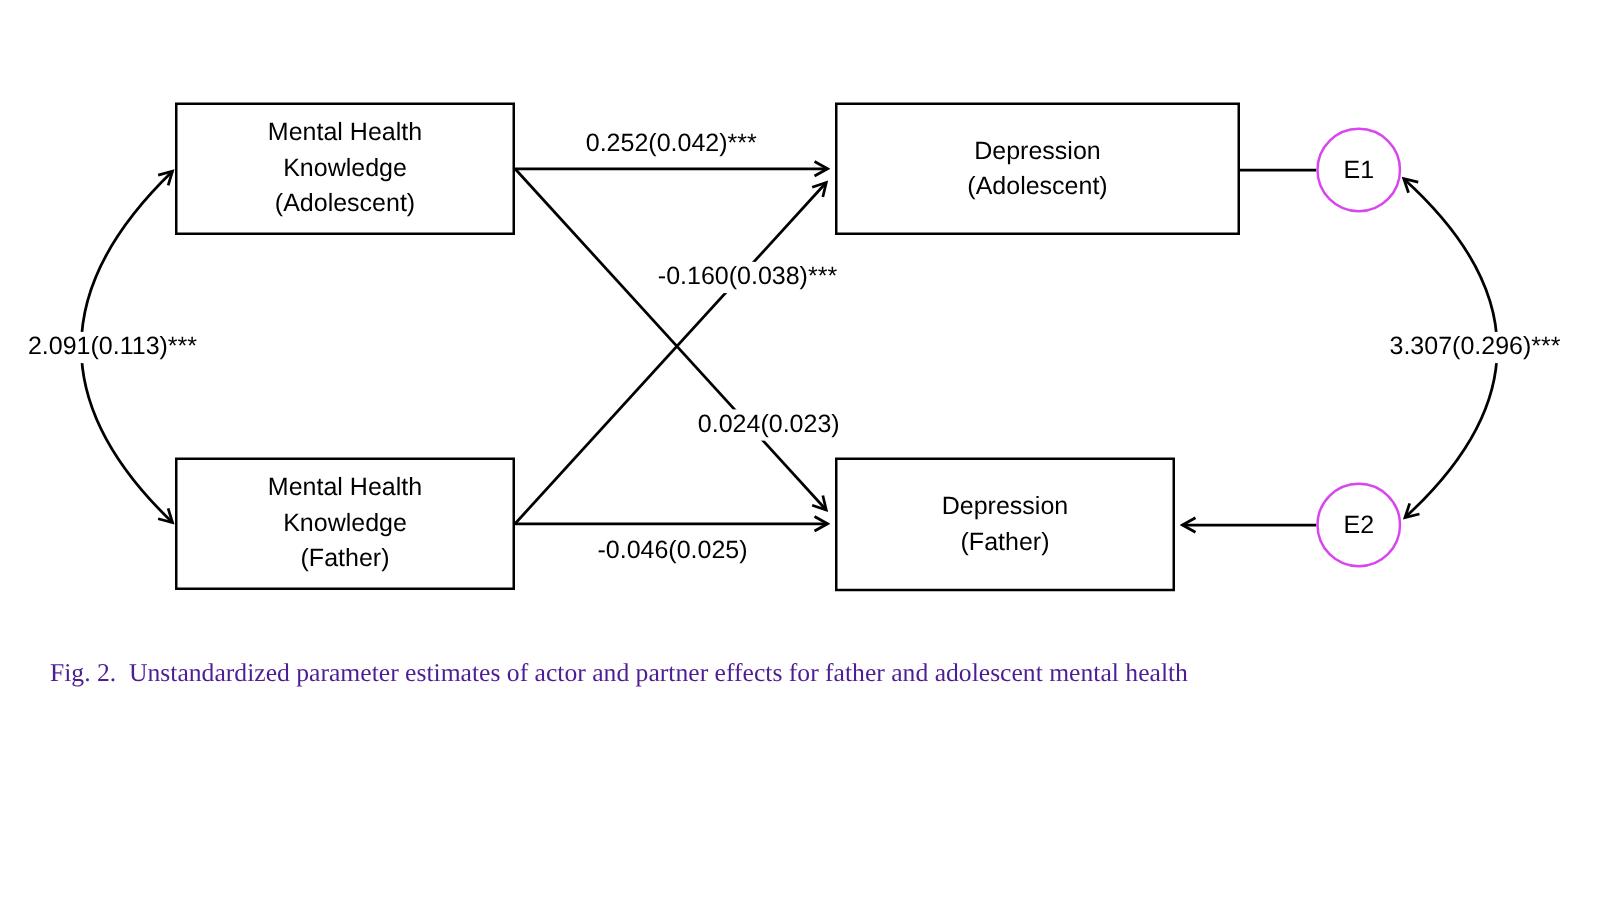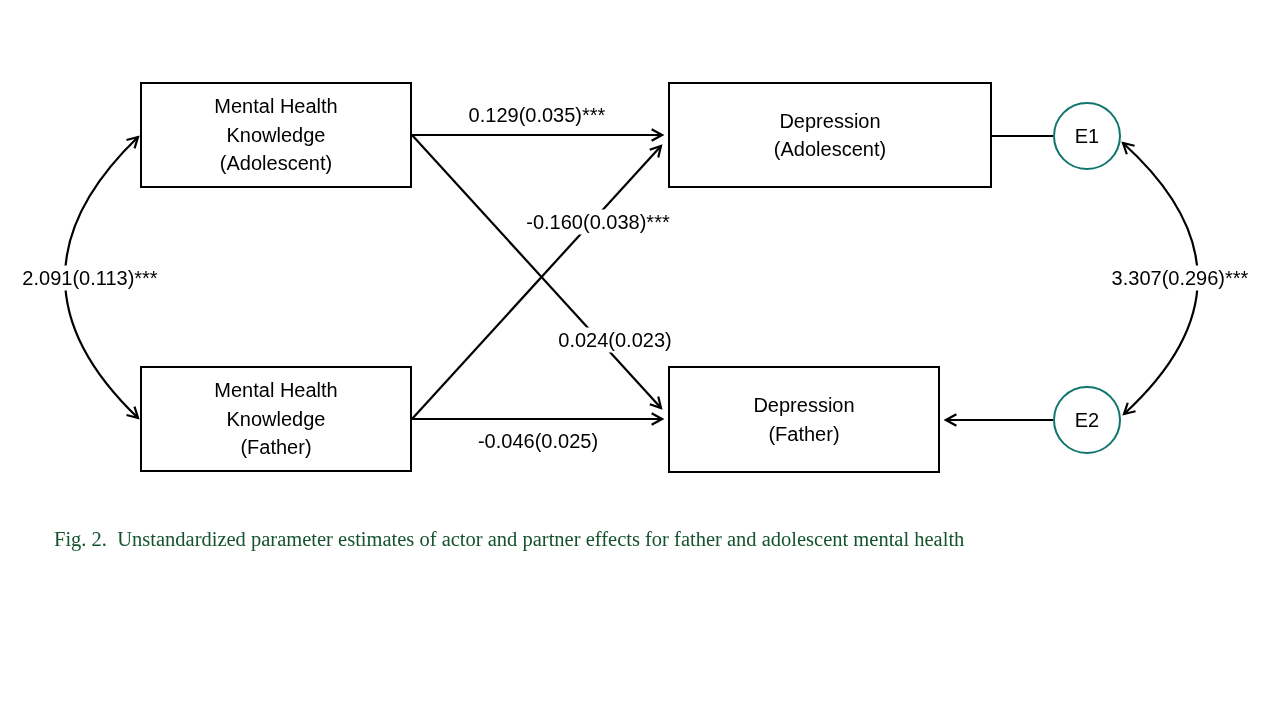--- a/index.html
+++ b/index.html
@@ -40,21 +40,21 @@
   }
   .box-tl { left: 140px; top: 82px;  width: 272px; height: 106px; }
   .box-tr { left: 668px; top: 82px;  width: 324px; height: 106px; }
   .box-bl { left: 140px; top: 366px; width: 272px; height: 106px; }
   .box-br { left: 668px; top: 366px; width: 272px; height: 107px; }
   .err-circle {
     position: absolute;
     box-sizing: border-box;
     width: 68px;
     height: 68px;
-    border: 2px solid #0f766e;
+    border: 2px solid #d946ef;
     border-radius: 50%;
     background: #ffffff;
     display: flex;
     align-items: center;
     justify-content: center;
     font-size: 20px;
   }
   .e1 { left: 1053px; top: 102px; }
   .e2 { left: 1053px; top: 386px; }
   .path-label {
@@ -66,27 +66,27 @@
     padding: 1px 4px;
   }
   .pl-actor-top     { left: 537px;  top: 115px; }
   .pl-partner-up    { left: 598px;  top: 222px; }
   .pl-partner-down  { left: 615px;  top: 340px; }
   .pl-actor-bottom  { left: 538px;  top: 441px; }
   .pl-cov-left      { left: 90px;   top: 278px; }
   .pl-cov-right     { left: 1180px; top: 278px; }
   .caption {
     position: absolute;
-    left: 54px;
+    left: 40px;
     top: 524px;
     width: 1190px;
     font-family: "Liberation Serif", serif;
     font-size: 20.5px;
     line-height: 30px;
-    color: #14532d;
+    color: #4c1d95;
   }
   .caption div { white-space: pre; }
 </style>
 </head>
 <body>
 
 <div class="canvas">
 
   <svg class="lines" viewBox="0 0 1280 720">
     <defs>
@@ -125,21 +125,21 @@
     <div class="node-label">Mental Health Knowledge (Father)</div>
   </div>
 
   <div class="err-circle e1">
     <span>E1</span>
   </div>
   <div class="err-circle e2">
     <span>E2</span>
   </div>
 
-  <div class="path-label pl-actor-top">0.129(0.035)***</div>
+  <div class="path-label pl-actor-top">0.252(0.042)***</div>
   <div class="path-label pl-partner-up">-0.160(0.038)***</div>
   <div class="path-label pl-partner-down">0.024(0.023)</div>
   <div class="path-label pl-actor-bottom">-0.046(0.025)</div>
   <div class="path-label pl-cov-left">2.091(0.113)***</div>
   <div class="path-label pl-cov-right">3.307(0.296)***</div>
 
   <div class="caption">
     <div>Fig. 2.  Unstandardized parameter estimates of actor and partner effects for father and adolescent mental health</div>
   </div>
 

